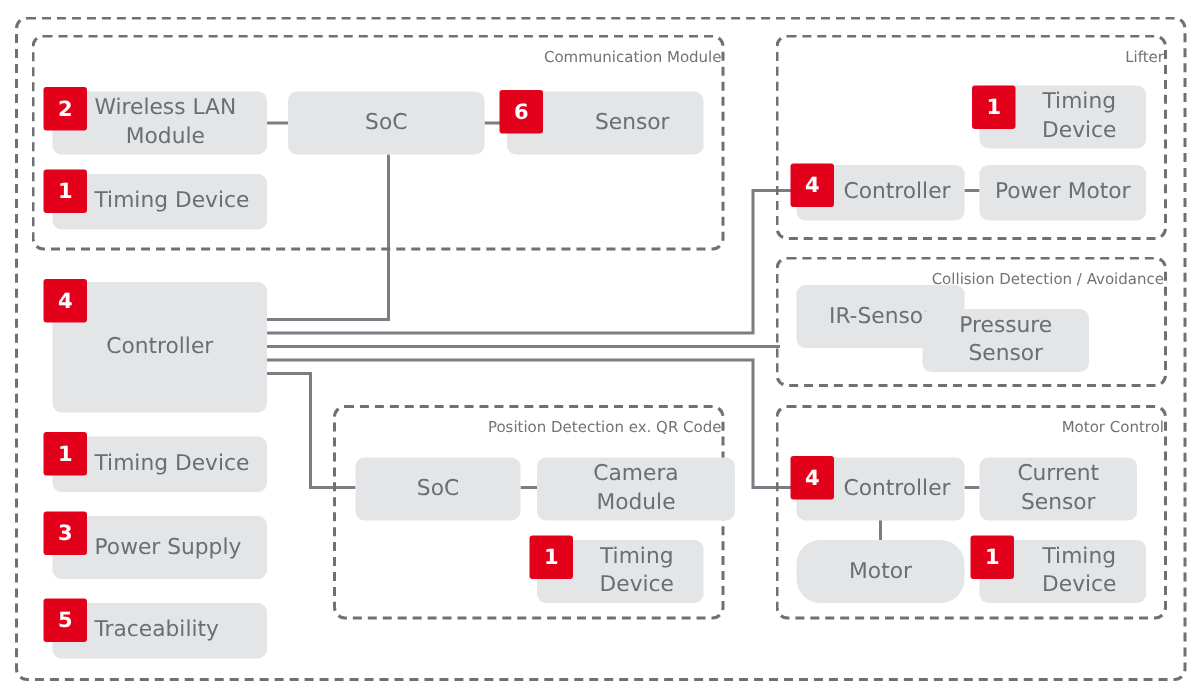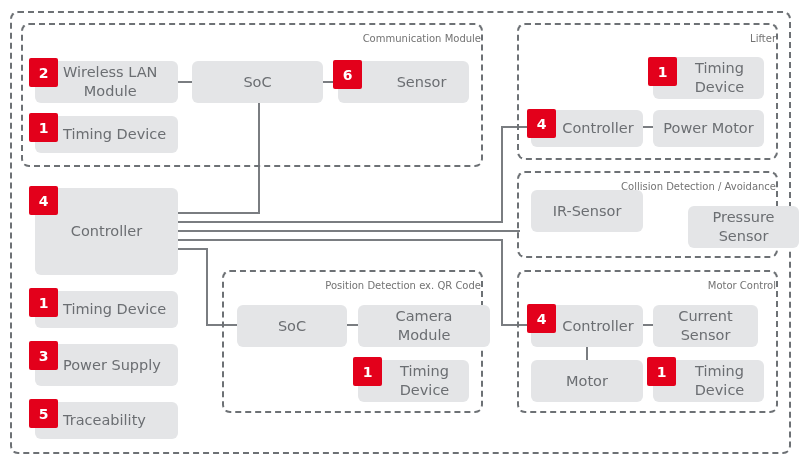--- a/index.html
+++ b/index.html
@@ -75,21 +75,21 @@
 </div>
 <div class="badge" style="left:648px;top:57px;">1</div>
 <div class="box" style="left:531px;top:110px;width:112px;height:37px;padding-left:22px;">Controller</div>
 <div class="badge" style="left:527px;top:109px;">4</div>
 <div class="box" style="left:653px;top:110px;width:111px;height:37px;">Power Motor</div>
 
 <div class="frame" style="left:517px;top:171px;width:261px;height:87px;">
   <div class="group-title" style="top:8px;">Collision Detection / Avoidance</div>
 </div>
 <div class="box" style="left:531px;top:190px;width:112px;height:42px;">IR-Sensor</div>
-<div class="box" style="left:688px;top:206px;width:111px;height:42px;">
+<div class="box" style="left:615px;top:206px;width:111px;height:42px;">
   <div>
       <div>Pressure</div>
       <div>Sensor</div>
     </div>
 </div>
 
 <div class="frame" style="left:222px;top:270px;width:261px;height:143px;">
   <div class="group-title" style="top:8px;">Position Detection ex. QR Code</div>
 </div>
 <div class="box" style="left:237px;top:305px;width:110px;height:42px;">SoC</div>
@@ -111,21 +111,21 @@
   <div class="group-title" style="top:8px;">Motor Control</div>
 </div>
 <div class="box" style="left:531px;top:305px;width:112px;height:42px;padding-left:22px;">Controller</div>
 <div class="badge" style="left:527px;top:304px;">4</div>
 <div class="box" style="left:653px;top:305px;width:105px;height:42px;">
   <div>
       <div>Current</div>
       <div>Sensor</div>
     </div>
 </div>
-<div class="box" style="left:531px;top:360px;width:112px;height:42px;">Motor</div>
+<div class="box" style="left:531px;top:360px;width:112px;height:42px;border-radius:16px;">Motor</div>
 <div class="box" style="left:653px;top:360px;width:111px;height:42px;padding-left:22px;">
   <div>
       <div>Timing</div>
       <div>Device</div>
     </div>
 </div>
 <div class="badge" style="left:647px;top:357px;">1</div>
 
 <div class="box" style="left:35px;top:188px;width:143px;height:87px;">Controller</div>
 <div class="badge" style="left:29px;top:186px;">4</div>

